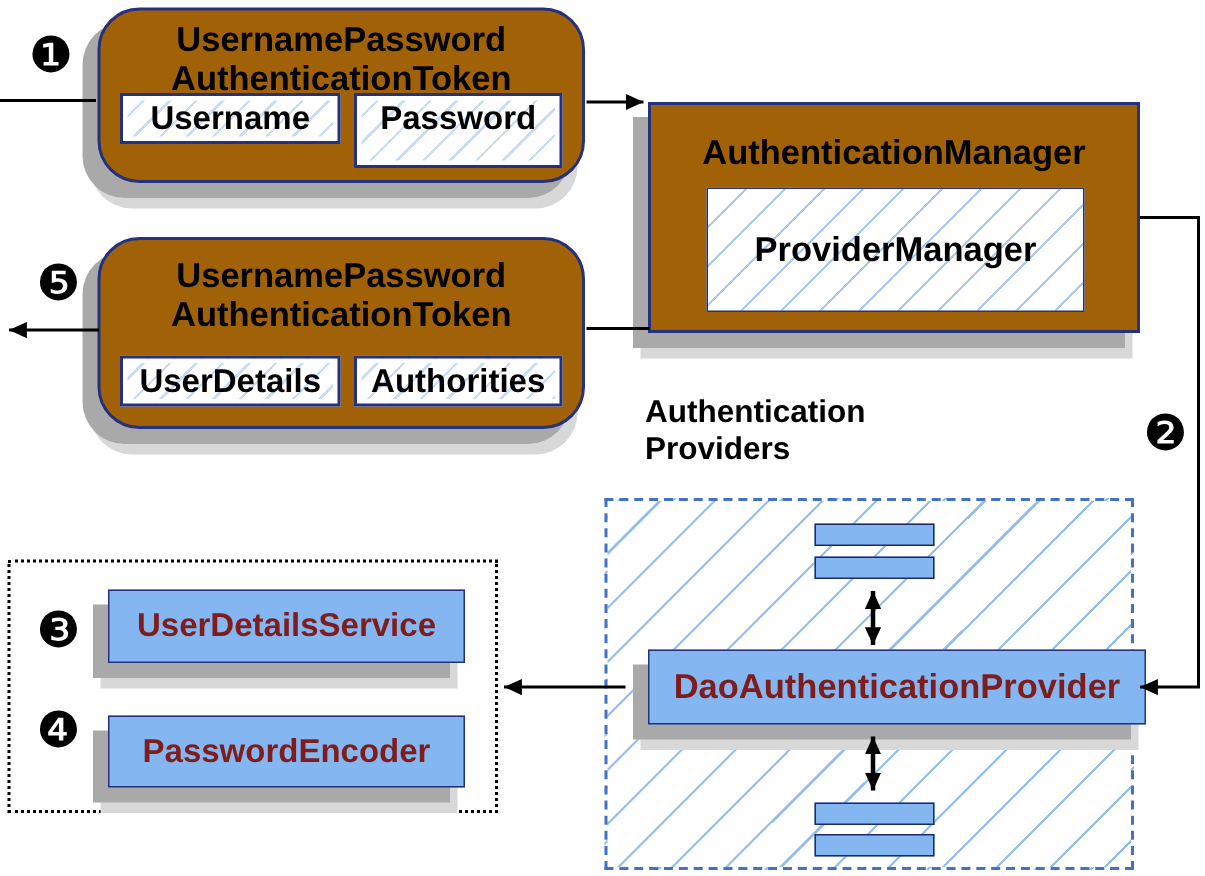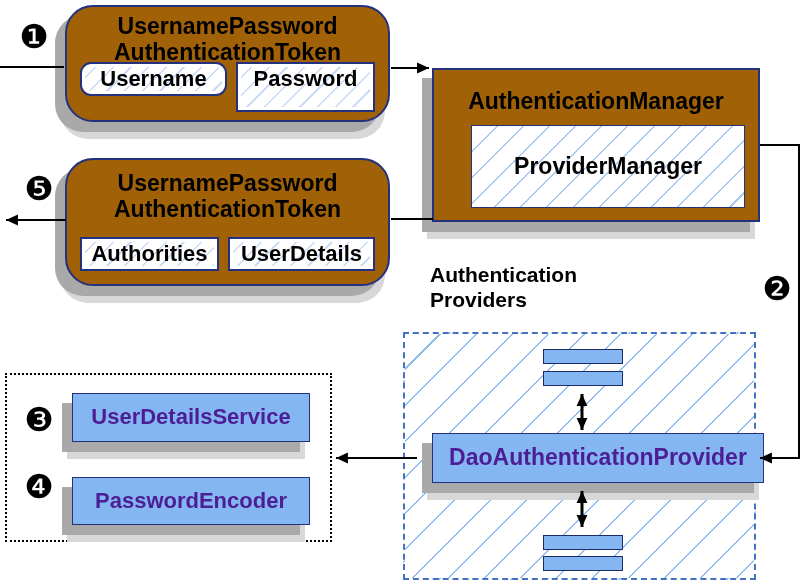--- a/index.html
+++ b/index.html
@@ -15,62 +15,62 @@
              background-color:#fff;
              background-image:repeating-linear-gradient(135deg,rgba(255,255,255,0) 0 11px,#cadcf5 11px 12.5px);
              box-shadow:inset 0 0 0 3px #fff;
              font-weight:bold;font-size:22px;color:#000;text-align:center;}
   .hatch-md{background-color:#fff;
             background-image:repeating-linear-gradient(135deg,rgba(255,255,255,0) 0 17px,#a9c9ef 17px 18.5px);}
   .hatch-lg{background-color:#fff;
             background-image:repeating-linear-gradient(135deg,rgba(255,255,255,0) 0 24px,#92bdec 24px 25.5px);}
   .step-badge{position:absolute;width:36px;font-size:33px;line-height:36px;text-align:center;color:#000;}
   .svc-box{position:absolute;background:#84b7f1;border:1.5px solid #24317c;box-sizing:border-box;
-           font-weight:bold;font-size:22px;color:#4c1d95;text-align:center;}
+           font-weight:bold;font-size:22px;color:#7f1d1d;text-align:center;}
   .provider-bar{position:absolute;width:80px;height:15px;background:#84b7f1;border:1px solid #1c2a66;box-sizing:border-box;}
   .arrows-layer{position:absolute;left:0;top:0;width:803px;height:584px;pointer-events:none;z-index:20;}
 </style>
 </head>
 <body>
 
 <div class="canvas">
 
   <div class="step-badge" style="left:16px;top:19px;">❶</div>
   <div class="step-badge" style="left:759px;top:271px;">❷</div>
   <div class="step-badge" style="left:21px;top:402px;">❸</div>
   <div class="step-badge" style="left:21px;top:469px;">❹</div>
   <div class="step-badge" style="left:21px;top:171px;">❺</div>
 
   <div class="blue-box rounded shadow2" style="left:65px;top:5px;width:325px;height:117px;">
     <div class="box-title" style="margin-top:6px;">
       <div>UsernamePassword</div>
       <div>AuthenticationToken</div>
     </div>
     <div style="position:absolute;left:13px;right:13px;bottom:8px;display:flex;gap:9px;">
-      <div class="field-box" style="width:149px;height:34px;line-height:29px;border-radius:11px;">Username</div>
+      <div class="field-box" style="width:149px;height:34px;line-height:29px;">Username</div>
       <div class="field-box" style="width:141px;height:50px;line-height:29px;">Password</div>
     </div>
   </div>
 
   <div class="blue-box shadow2" style="left:432px;top:68px;width:328px;height:154px;">
     <div class="box-title" style="margin-top:18px;">AuthenticationManager</div>
-    <div class="hatch-md" style="position:absolute;left:37px;top:55px;width:274px;height:83px;
+    <div class="hatch-md" style="position:absolute;left:37px;top:55px;width:252px;height:83px;
                                  border:1.5px solid #24317c;box-sizing:border-box;
                                  display:flex;align-items:center;justify-content:center;
                                  font-weight:bold;font-size:23px;color:#000;">ProviderManager</div>
   </div>
 
   <div class="blue-box rounded shadow2" style="left:65px;top:158px;width:325px;height:128px;">
     <div class="box-title" style="margin-top:10px;">
       <div>UsernamePassword</div>
       <div>AuthenticationToken</div>
     </div>
     <div style="position:absolute;left:13px;right:13px;bottom:13px;display:flex;gap:9px;">
+      <div class="field-box" style="width:149px;height:34px;line-height:29px;">UserDetails</div>
       <div class="field-box" style="width:141px;height:34px;line-height:29px;">Authorities</div>
-      <div class="field-box" style="width:149px;height:34px;line-height:29px;">UserDetails</div>
     </div>
   </div>
 
   <div style="position:absolute;left:430px;top:262px;width:300px;text-align:left;
               font-weight:bold;font-size:21px;line-height:25px;color:#000;">
     <div>Authentication</div>
     <div>Providers</div>
   </div>
 
   <div class="hatch-lg" style="position:absolute;left:403px;top:332px;width:353px;height:248px;

